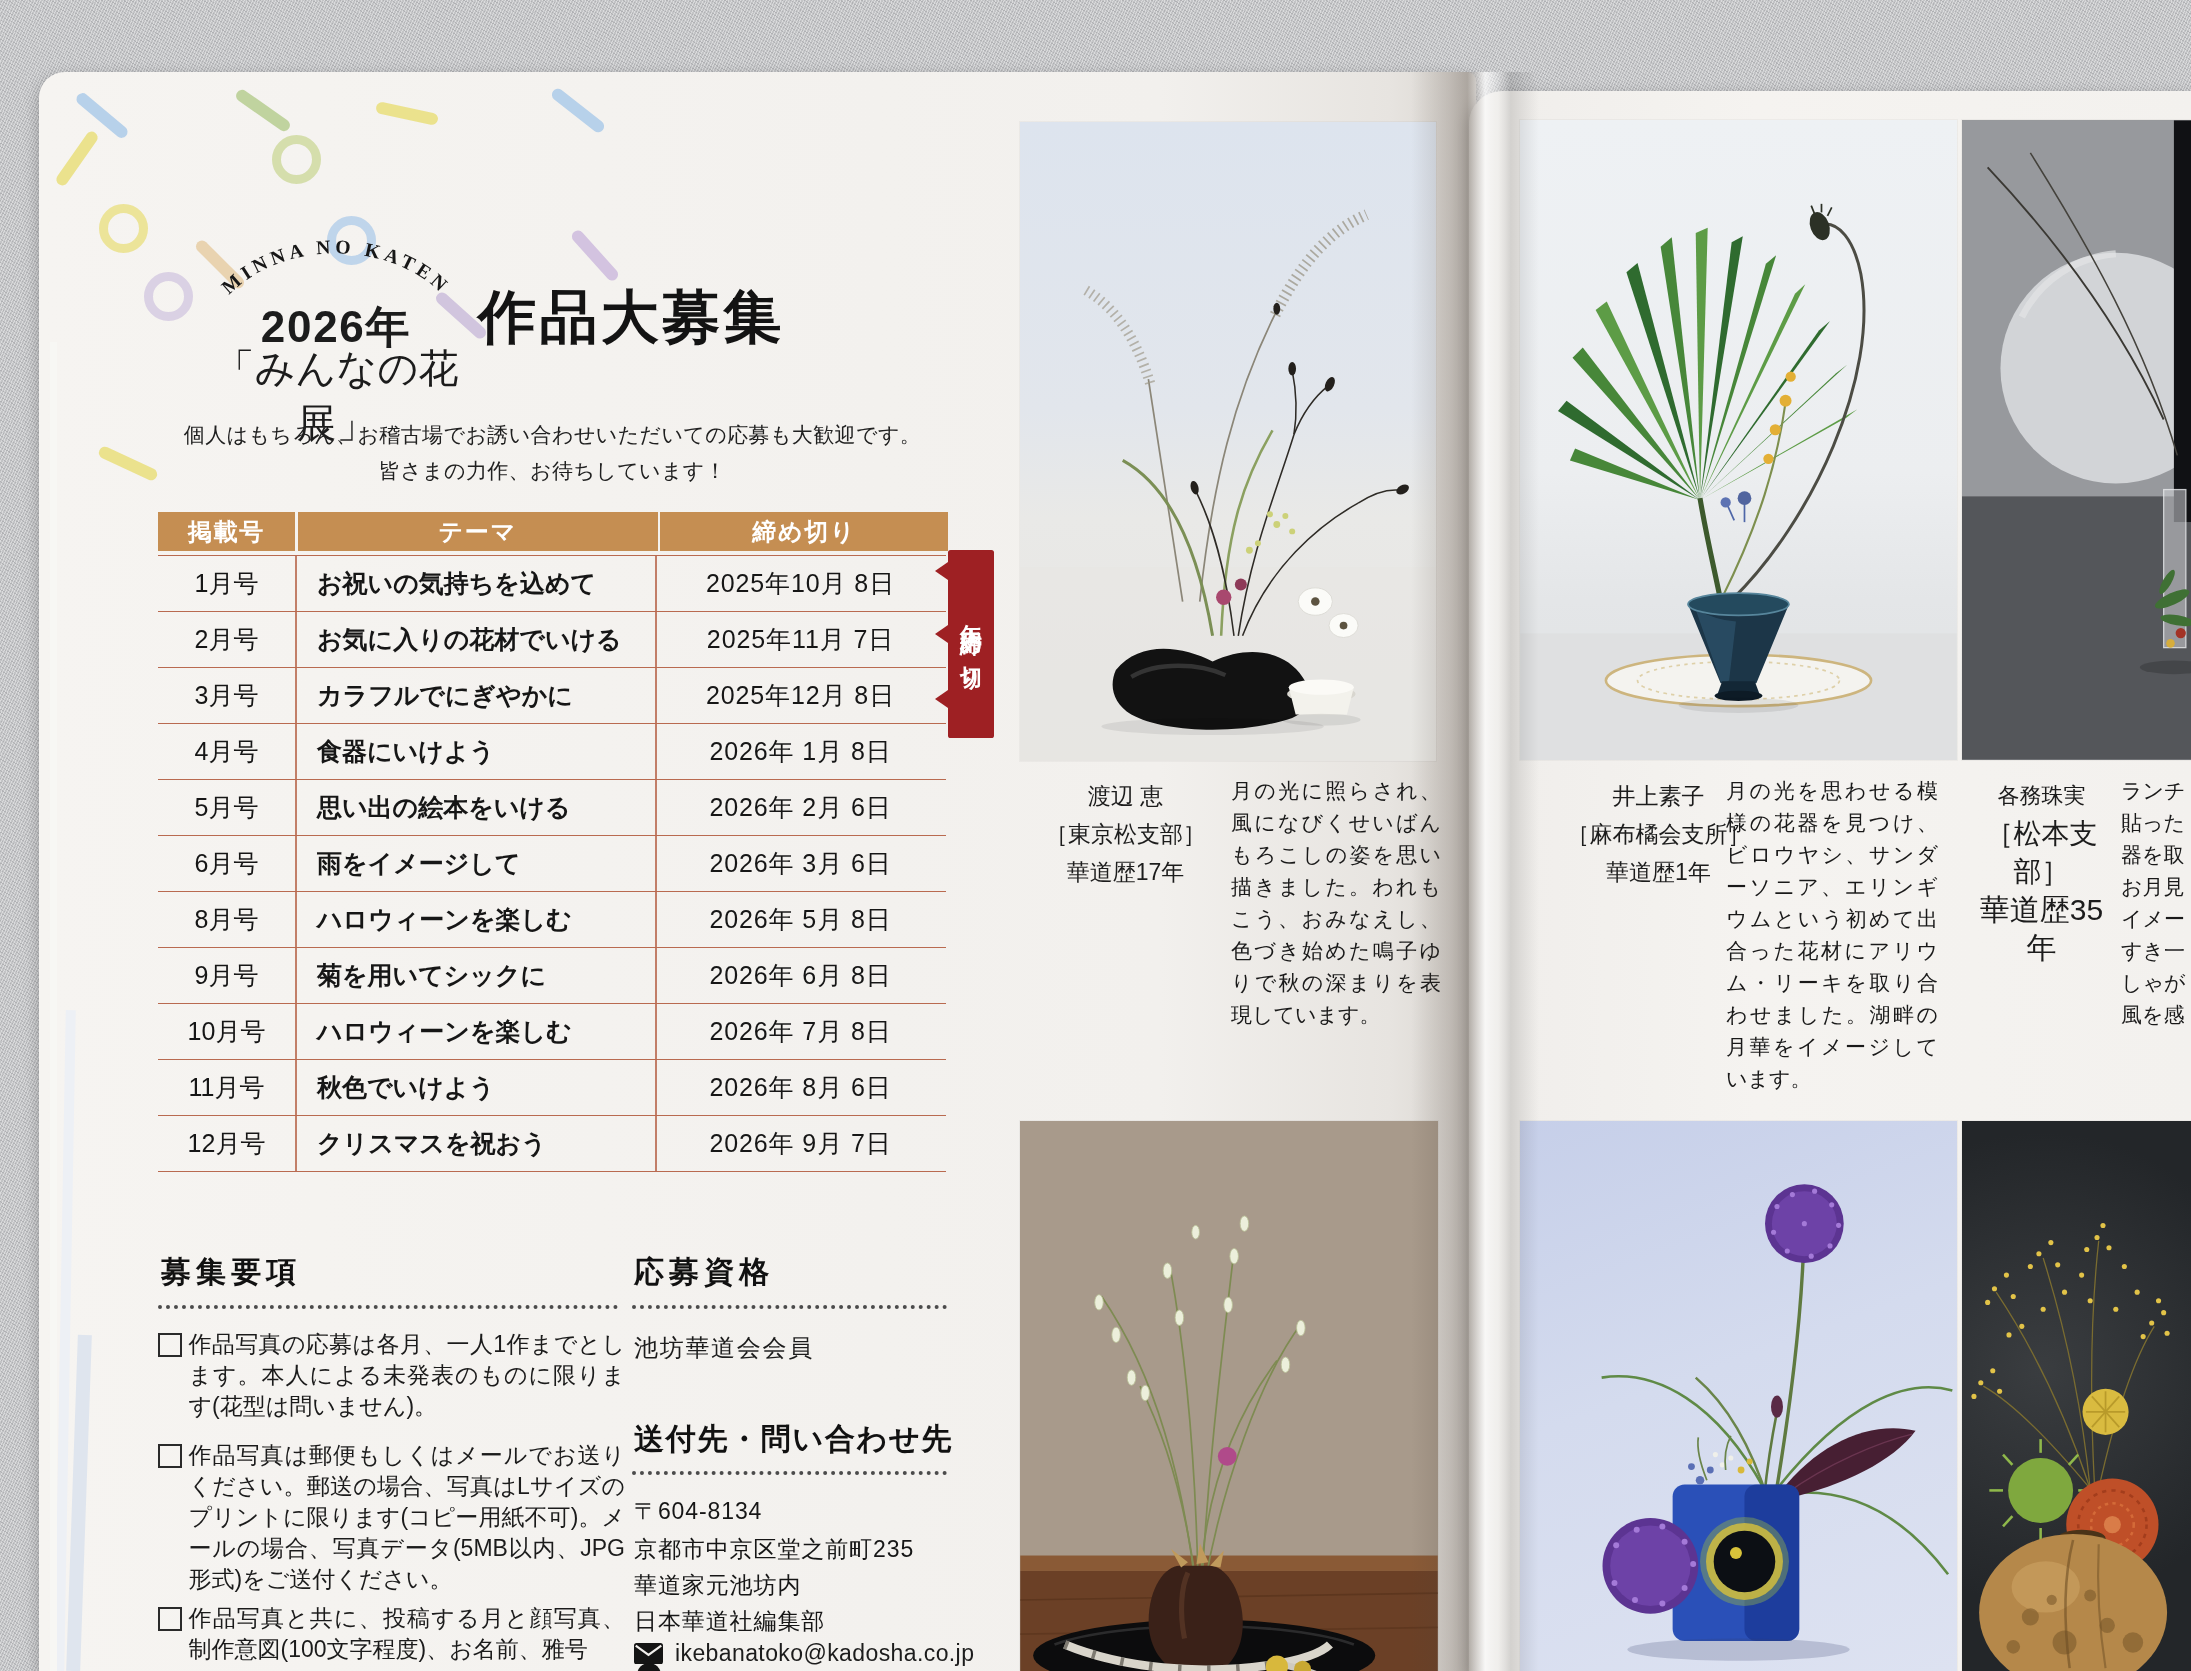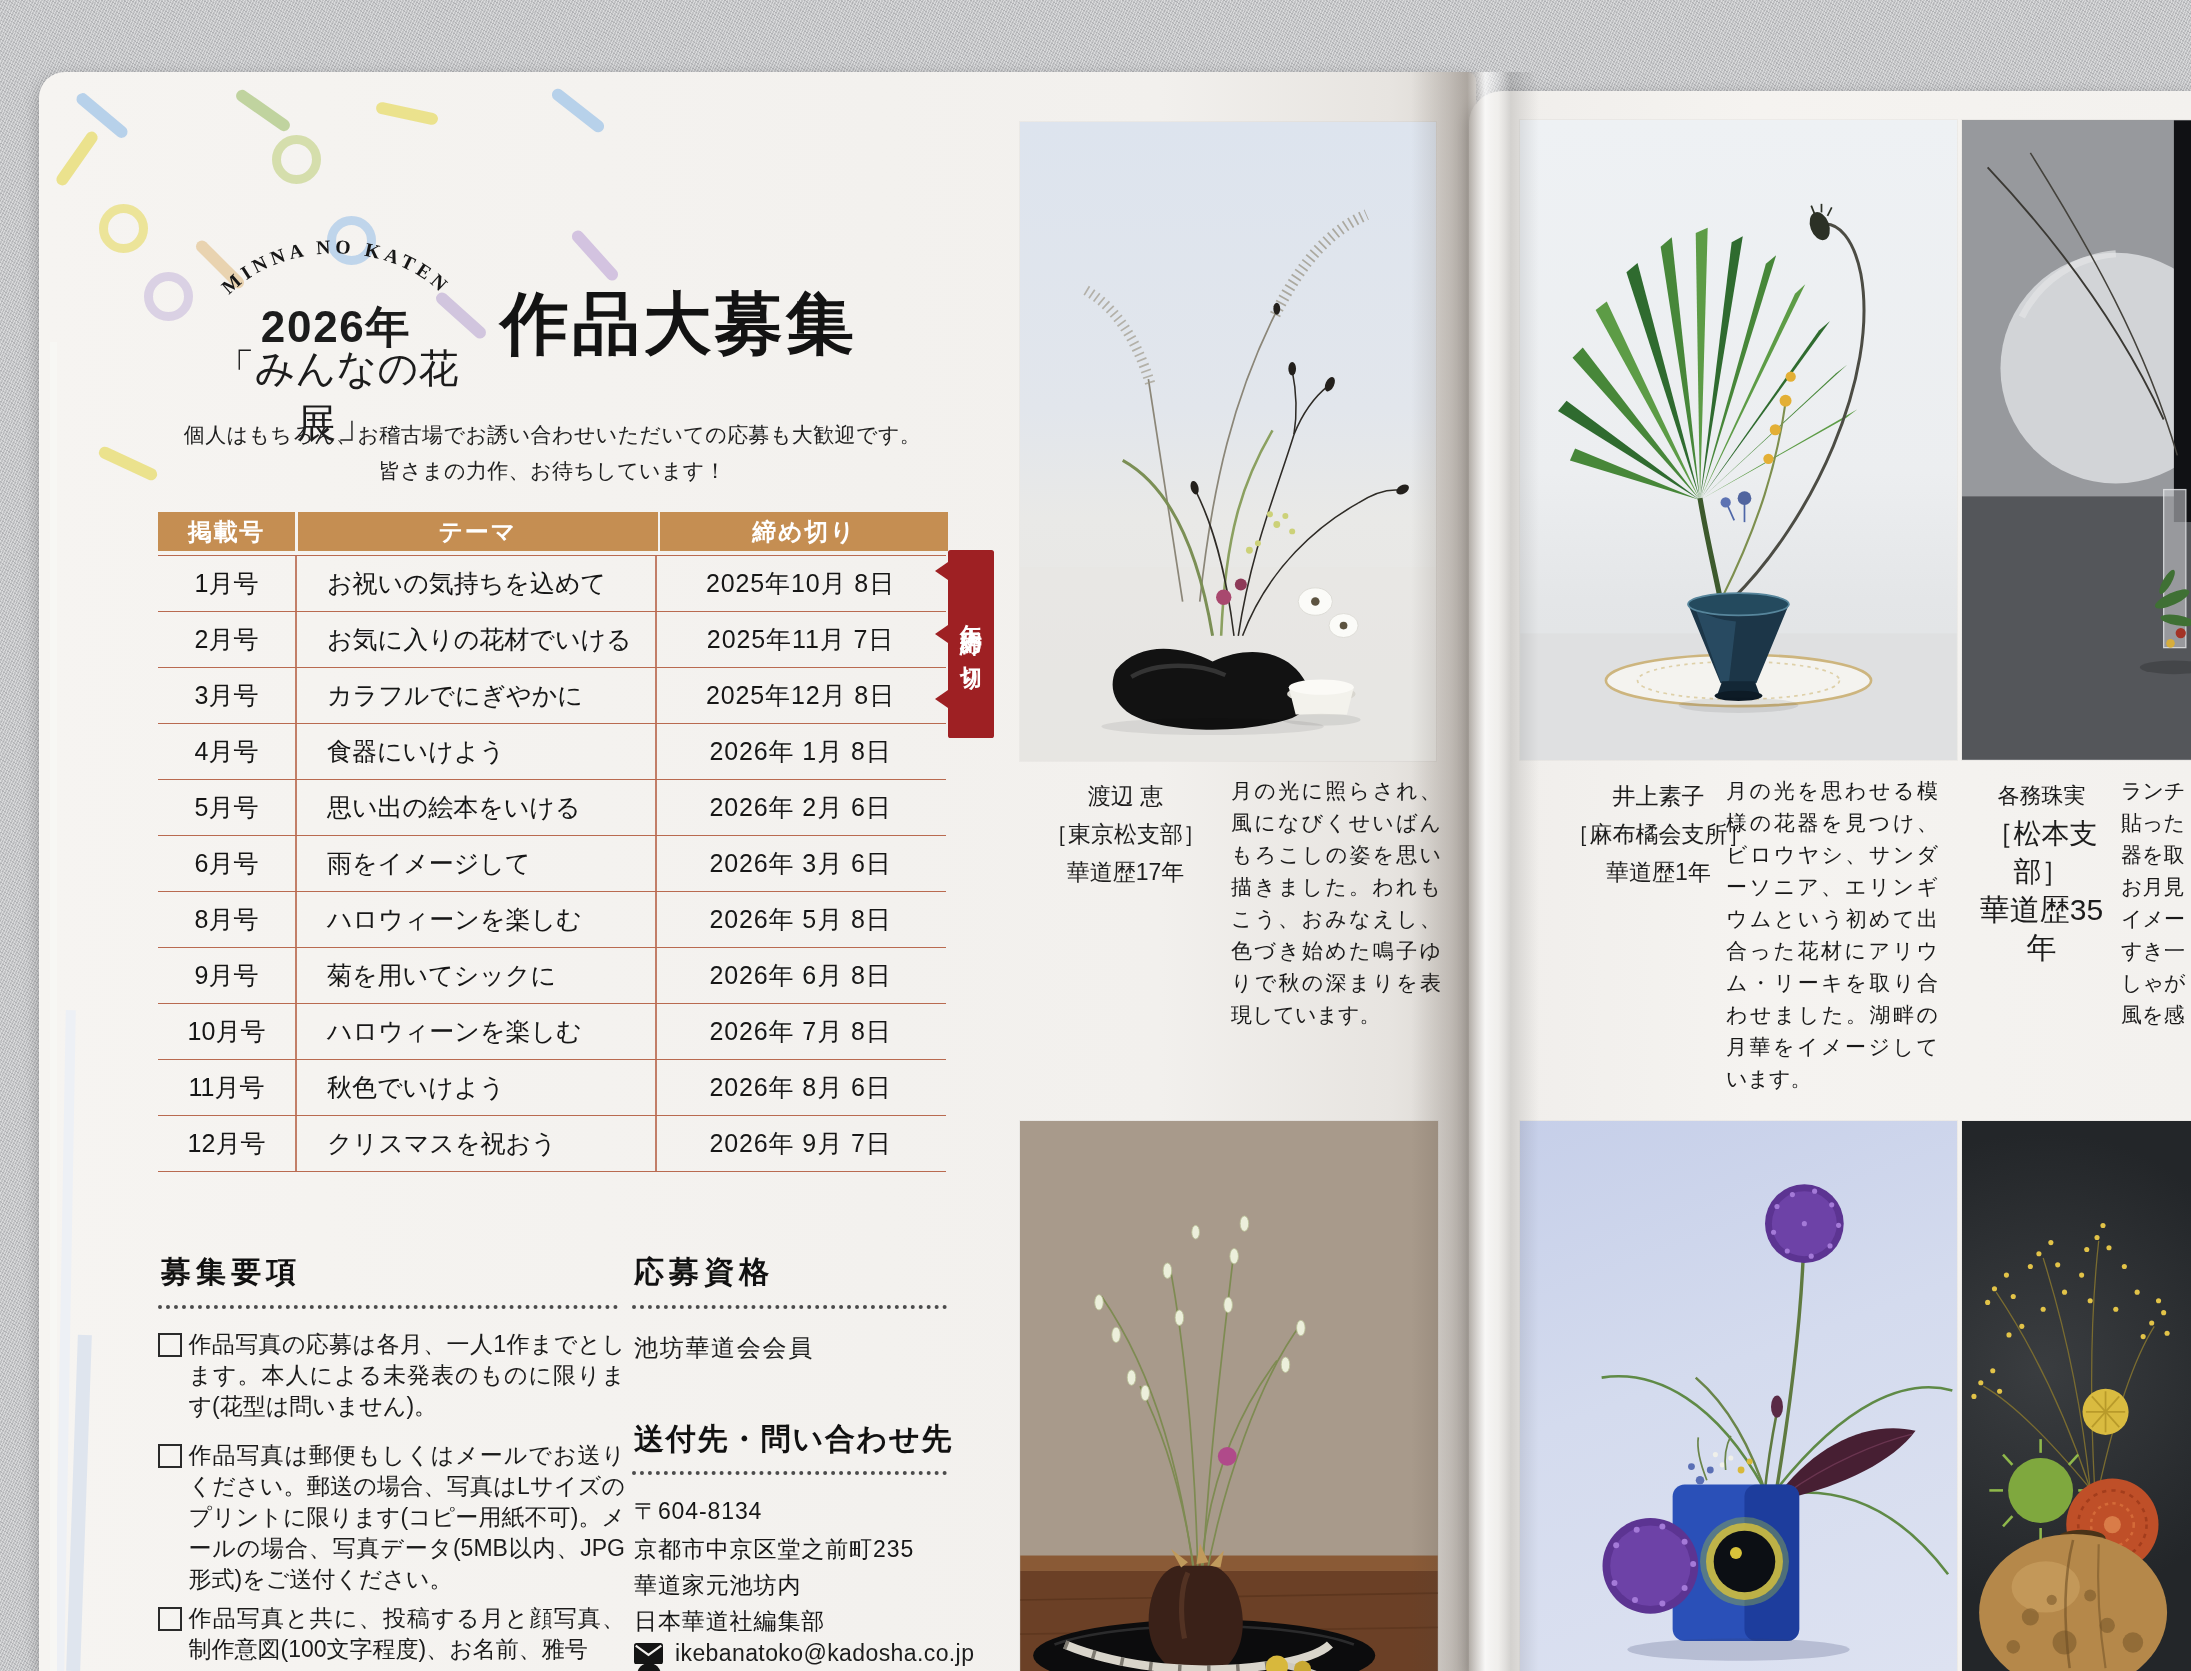--- a/index.html
+++ b/index.html
@@ -28,31 +28,31 @@
   .ring{position:absolute;width:31px;height:31px;border-radius:50%;border:9.4px solid;opacity:.7;z-index:2;background:transparent;}
   .c-yellow{background:#e8dd74;} .c-green{background:#b3cb8b;} .c-blue{background:#a8c8e8;}
   .c-lav{background:#c8b9da;} .c-orange{background:#e6cba0;} .c-purple{background:#cbb7dc;}
   .r-yellow{border-color:#e8dd74;} .r-yg{border-color:#c7d48e;} .r-blue{border-color:#a8c8e8;} .r-lav{border-color:#cfc2de;}
   
   .logo-arc{left:212px;top:229px;width:248px;height:72px;z-index:3;}
   .logo-arc text{font-family:"Liberation Serif","DejaVu Serif",serif;font-weight:bold;font-size:23px;letter-spacing:5px;fill:#171717;}
   .logo-year{left:212px;top:298px;width:248px;text-align:center;font-size:44px;font-weight:bold;letter-spacing:1.7px;z-index:3;}
   .logo-name{left:197px;top:341px;width:279px;text-align:center;font-size:40px;font-weight:normal;z-index:3;}
   .main-title{left:478px;top:279px;width:402px;margin:0;font-family:"Liberation Serif","DejaVu Serif",serif;
-    font-weight:700;font-size:68px;letter-spacing:3.4px;color:#131313;z-index:3;text-align:center;}
+    font-weight:700;font-size:58px;letter-spacing:3.4px;color:#131313;z-index:3;}
   .intro{left:120px;width:865px;text-align:center;font-size:21px;letter-spacing:0.4px;margin:0;z-index:3;color:#202020;}
   .intro1{top:421px;} .intro2{top:457px;}
   
   .tbl-head{left:158px;top:512px;width:788px;height:39px;display:grid;grid-template-columns:137px 360px 288px;column-gap:2.6px;z-index:3;}
   .tbl-head .th{background:#c58e52;color:#fff;font-weight:bold;font-size:24px;display:flex;align-items:center;justify-content:center;letter-spacing:1.7px;}
   .tbl-body{left:158px;top:555px;width:788px;z-index:3;border-top:1.7px solid #b96a50;}
   .tr{display:grid;grid-template-columns:137px 360px 291px;height:55px;border-bottom:1.7px solid #b96a50;align-items:center;}
   .td{font-size:25px;color:#161616;}
   .td.issue{text-align:center;font-weight:500;}
-  .td.theme{padding-left:32px;font-weight:400;}
+  .td.theme{padding-left:22px;font-weight:700;}
   .td.date{text-align:center;letter-spacing:0.9px;font-weight:500;}
   .vline{position:absolute;top:0;width:1.7px;height:100%;background:rgba(185,106,80,.85);}
   .v1{left:137px;} .v2{left:497px;}
   .badge{left:948px;top:550px;width:46px;height:188px;background:#9e2023;color:#fff;z-index:4;
     writing-mode:vertical-rl;text-orientation:upright;display:flex;align-items:center;justify-content:center;
     font-size:22px;font-weight:bold;letter-spacing:4.3px;border-radius:2.6px;}
   .notch{position:absolute;left:-13px;width:0;height:0;border-style:solid;border-width:9.4px 13.7px 9.4px 0;
     border-color:transparent #9e2023 transparent transparent;}
   .n1{top:12px;} .n2{top:75px;} .n3{top:140px;}
   

